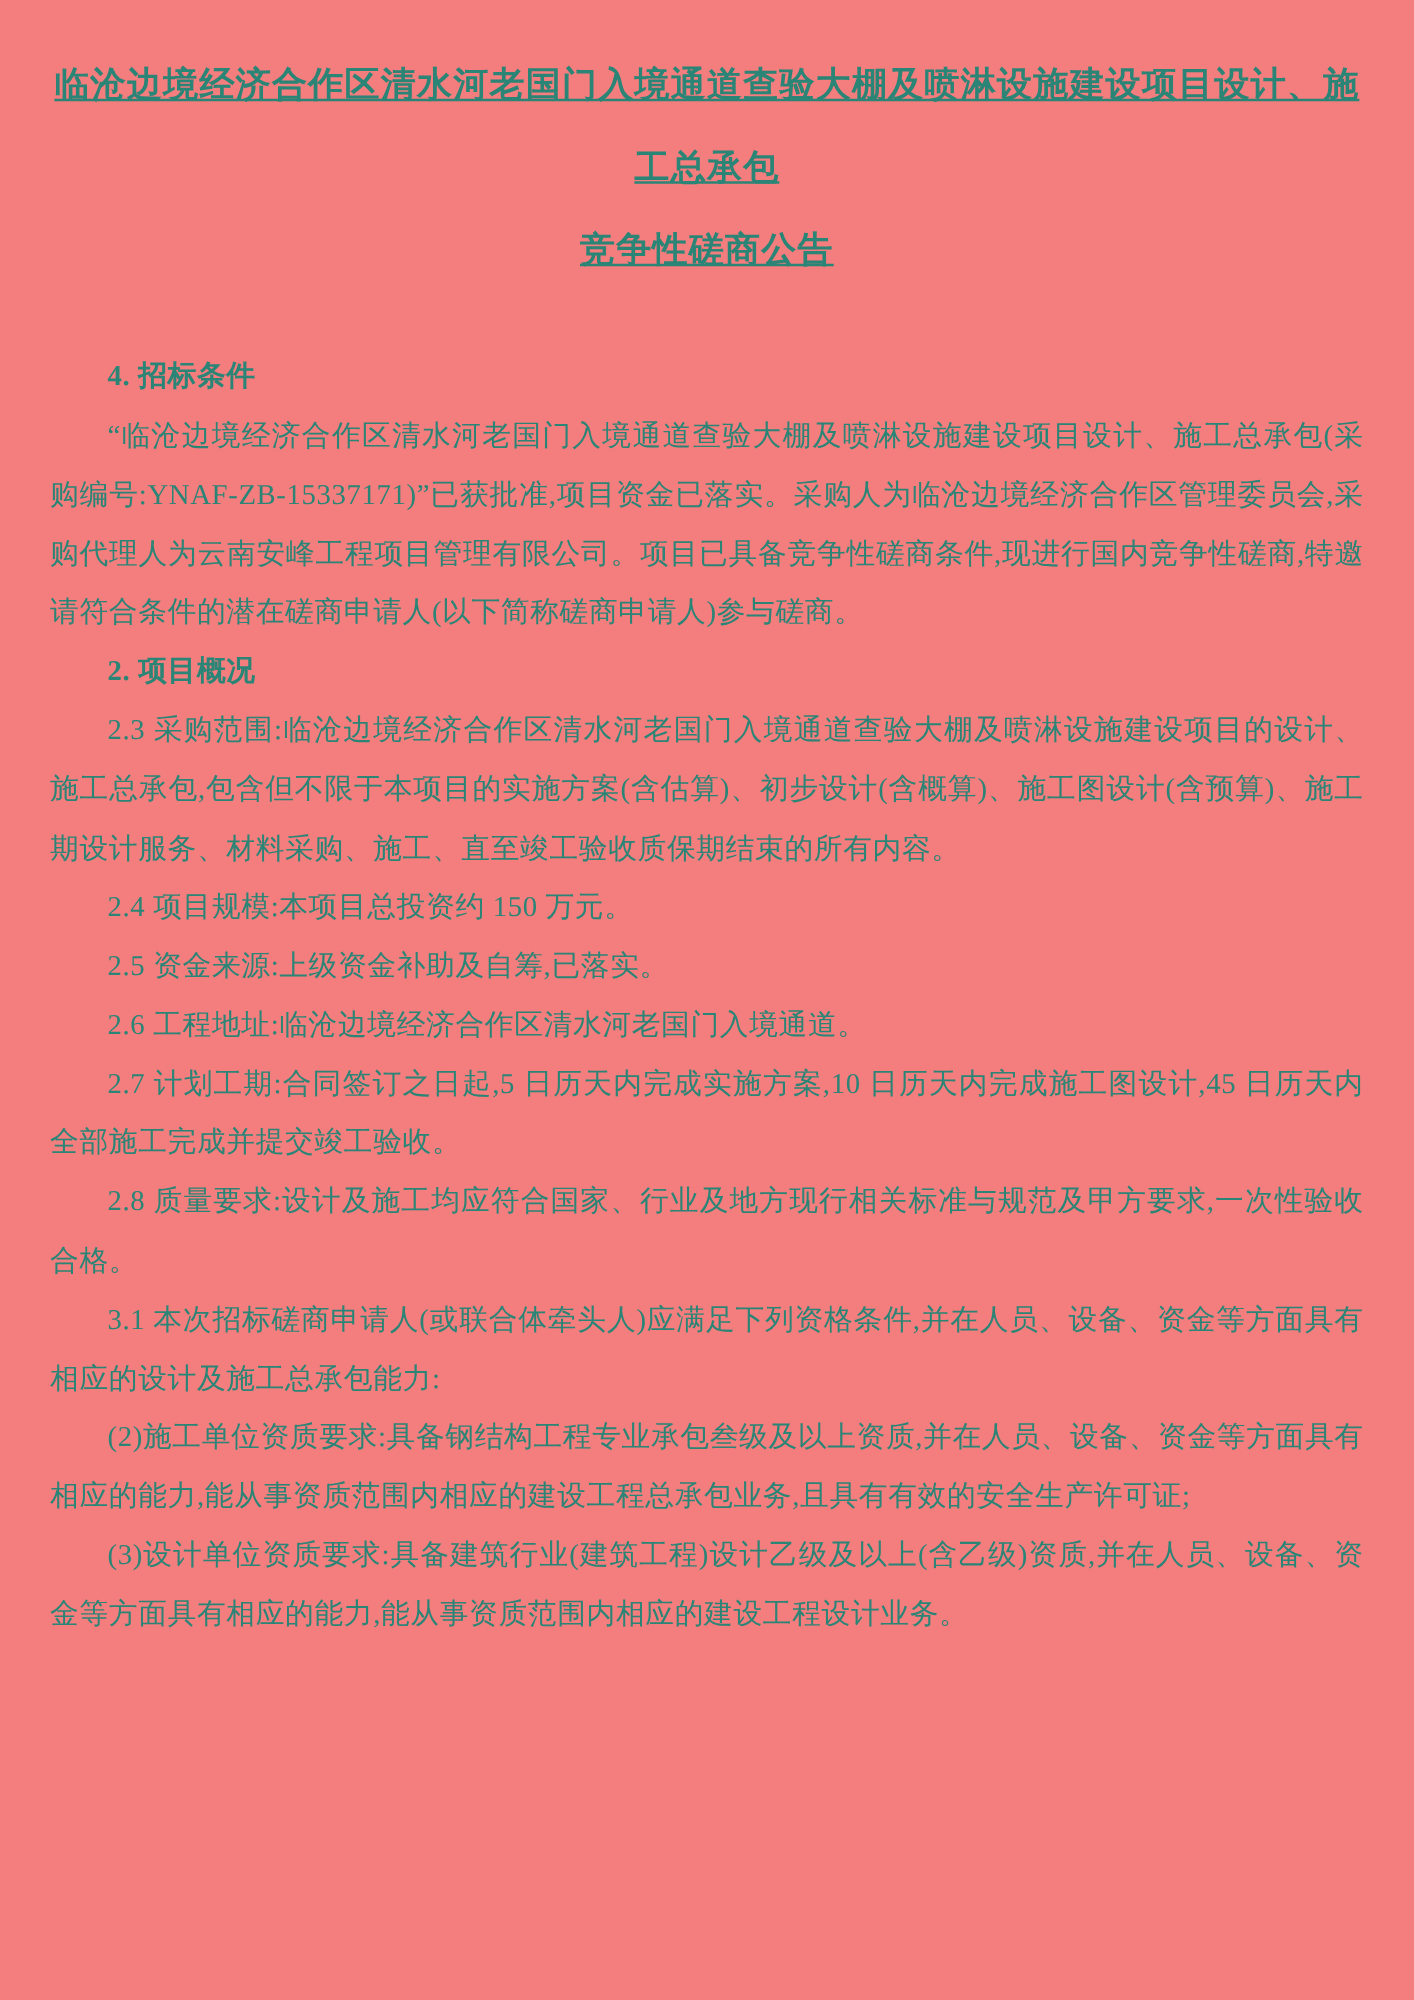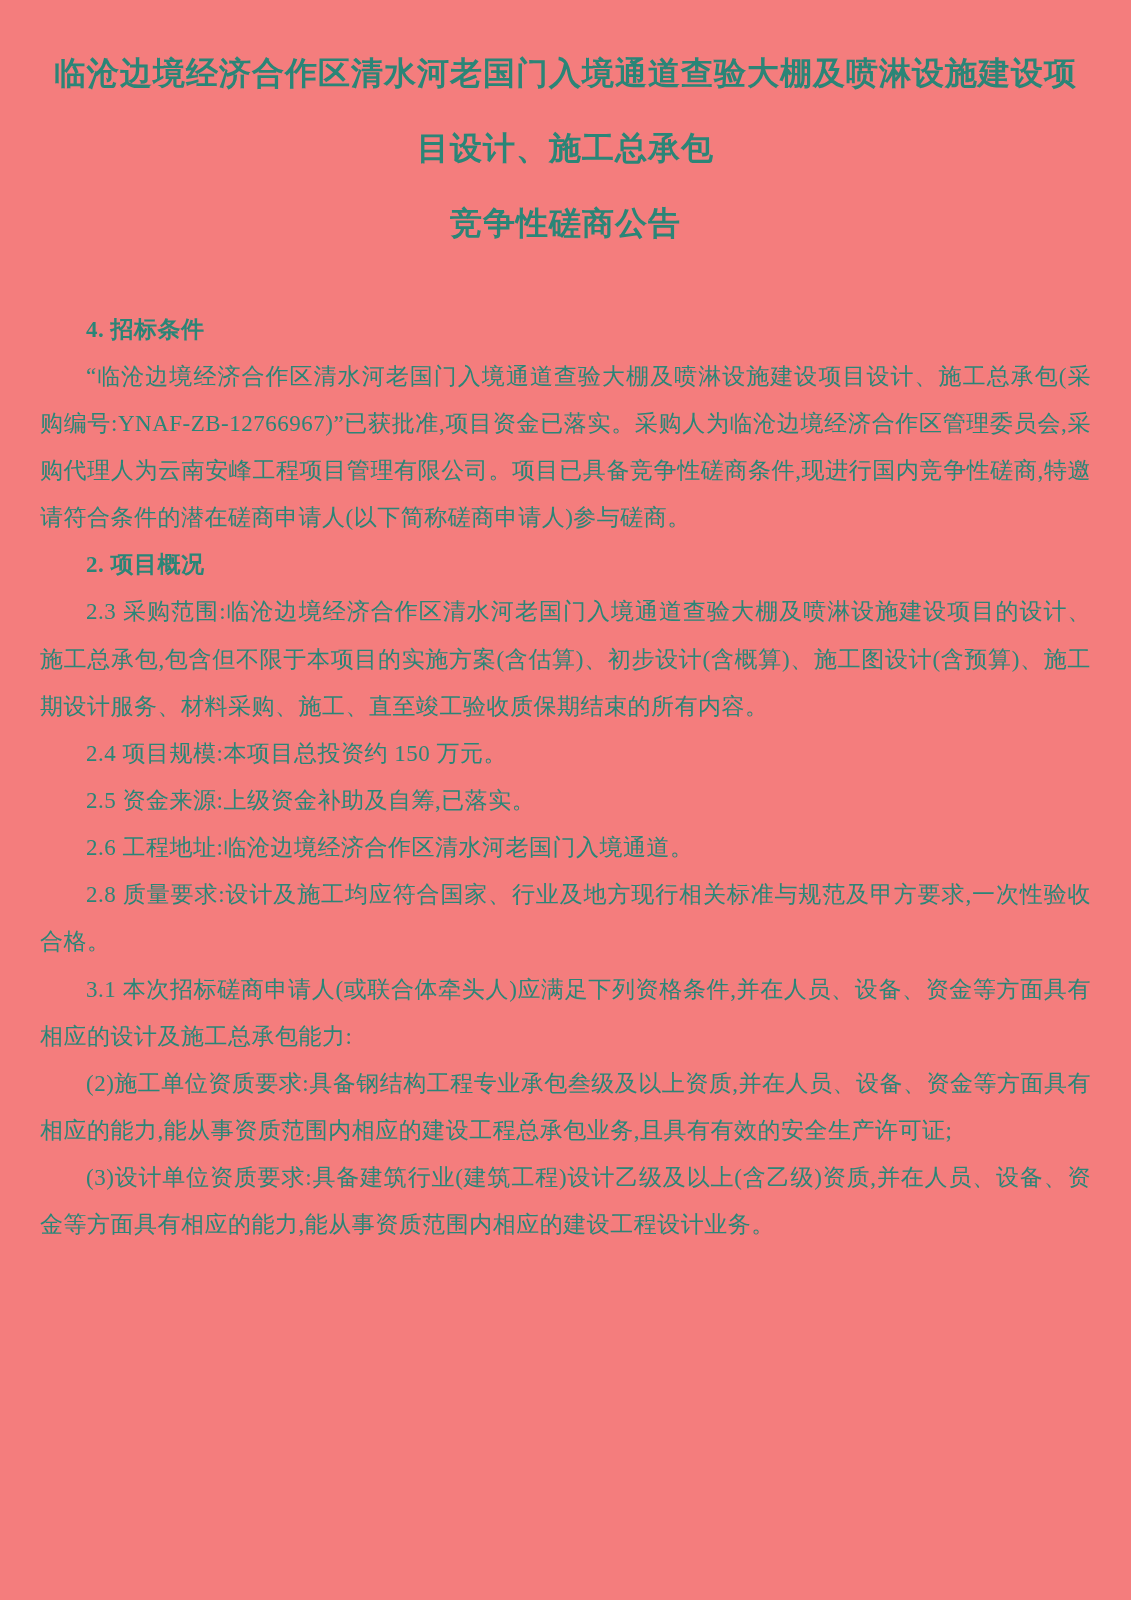--- a/index.html
+++ b/index.html
@@ -15,24 +15,25 @@
   }
   .page {
     box-sizing: border-box;
     width: 1131px;
     min-height: 1600px;
     padding: 36px 40px 30px 40px;
   }
   .doc-title {
     text-align: center;
     font-weight: bold;
-    font-size: 32px;
+    font-size: 28px;
     line-height: 2.35;
     margin: 0 0 44px 0;
     letter-spacing: 1px;
+    text-decoration: underline;
   }
   .doc-title .title-line {
     display: block;
   }
   .doc-body {
     font-size: 23px;
     line-height: 2.05;
   }
   .doc-body p {
     margin: 0;
@@ -47,24 +48,25 @@
 </head>
 <body style="background: rgb(244, 125, 125); color: rgb(43, 133, 119);">
 
 <div class="page">
   <h1 class="doc-title">
     <span class="title-line">临沧边境经济合作区清水河老国门入境通道查验大棚及喷淋设施建设项目设计、施工总承包</span>
     <span class="title-line">竞争性磋商公告</span>
   </h1>
   <div class="doc-body" id="doc-body">
       <p class="doc-heading">4. 招标条件</p>
-      <p class="doc-para">“临沧边境经济合作区清水河老国门入境通道查验大棚及喷淋设施建设项目设计、施工总承包(采购编号:YNAF-ZB-12766967)”已获批准,项目资金已落实。采购人为临沧边境经济合作区管理委员会,采购代理人为云南安峰工程项目管理有限公司。项目已具备竞争性磋商条件,现进行国内竞争性磋商,特邀请符合条件的潜在磋商申请人(以下简称磋商申请人)参与磋商。</p>
+      <p class="doc-para">“临沧边境经济合作区清水河老国门入境通道查验大棚及喷淋设施建设项目设计、施工总承包(采购编号:YNAF-ZB-15337171)”已获批准,项目资金已落实。采购人为临沧边境经济合作区管理委员会,采购代理人为云南安峰工程项目管理有限公司。项目已具备竞争性磋商条件,现进行国内竞争性磋商,特邀请符合条件的潜在磋商申请人(以下简称磋商申请人)参与磋商。</p>
       <p class="doc-heading">2. 项目概况</p>
       <p class="doc-para">2.3 采购范围:临沧边境经济合作区清水河老国门入境通道查验大棚及喷淋设施建设项目的设计、施工总承包,包含但不限于本项目的实施方案(含估算)、初步设计(含概算)、施工图设计(含预算)、施工期设计服务、材料采购、施工、直至竣工验收质保期结束的所有内容。</p>
       <p class="doc-para">2.4 项目规模:本项目总投资约 150 万元。</p>
       <p class="doc-para">2.5 资金来源:上级资金补助及自筹,已落实。</p>
       <p class="doc-para">2.6 工程地址:临沧边境经济合作区清水河老国门入境通道。</p>
+      <p class="doc-para">2.7 计划工期:合同签订之日起,5 日历天内完成实施方案,10 日历天内完成施工图设计,45 日历天内全部施工完成并提交竣工验收。</p>
       <p class="doc-para">2.8 质量要求:设计及施工均应符合国家、行业及地方现行相关标准与规范及甲方要求,一次性验收合格。</p>
       <p class="doc-para">3.1 本次招标磋商申请人(或联合体牵头人)应满足下列资格条件,并在人员、设备、资金等方面具有相应的设计及施工总承包能力:</p>
       <p class="doc-para">(2)施工单位资质要求:具备钢结构工程专业承包叁级及以上资质,并在人员、设备、资金等方面具有相应的能力,能从事资质范围内相应的建设工程总承包业务,且具有有效的安全生产许可证;</p>
       <p class="doc-para">(3)设计单位资质要求:具备建筑行业(建筑工程)设计乙级及以上(含乙级)资质,并在人员、设备、资金等方面具有相应的能力,能从事资质范围内相应的建设工程设计业务。</p>
     </div>
 </div>
 
 </body></html>

